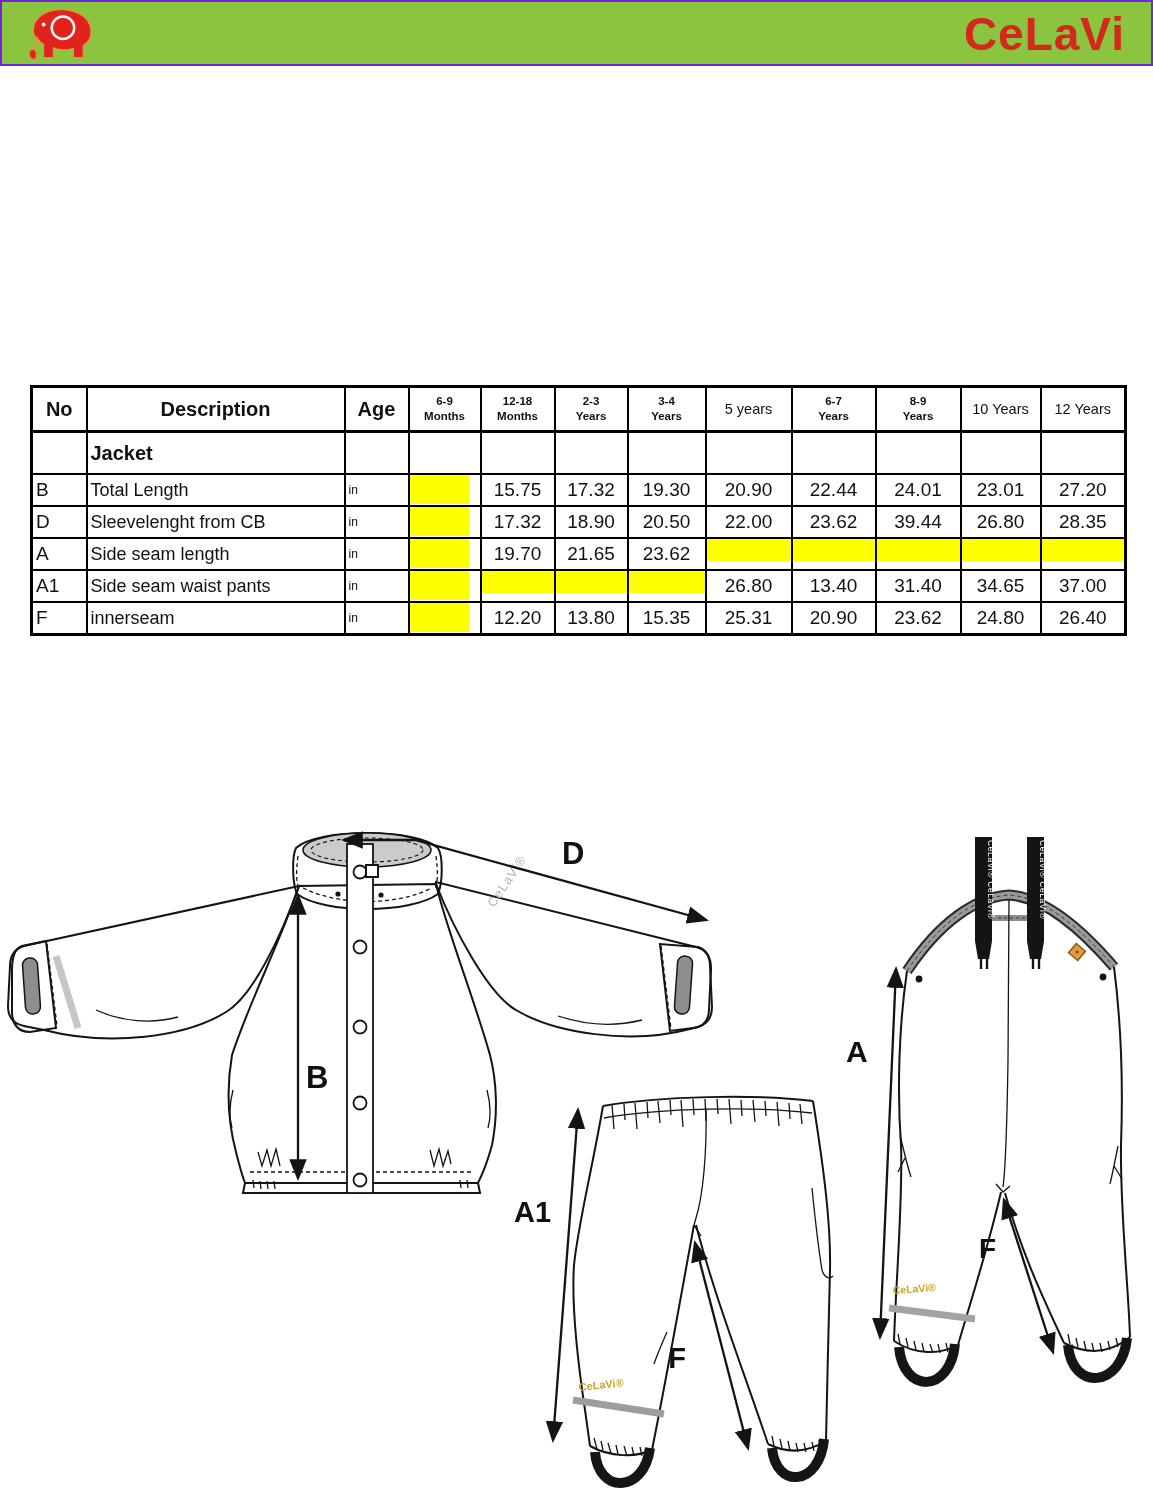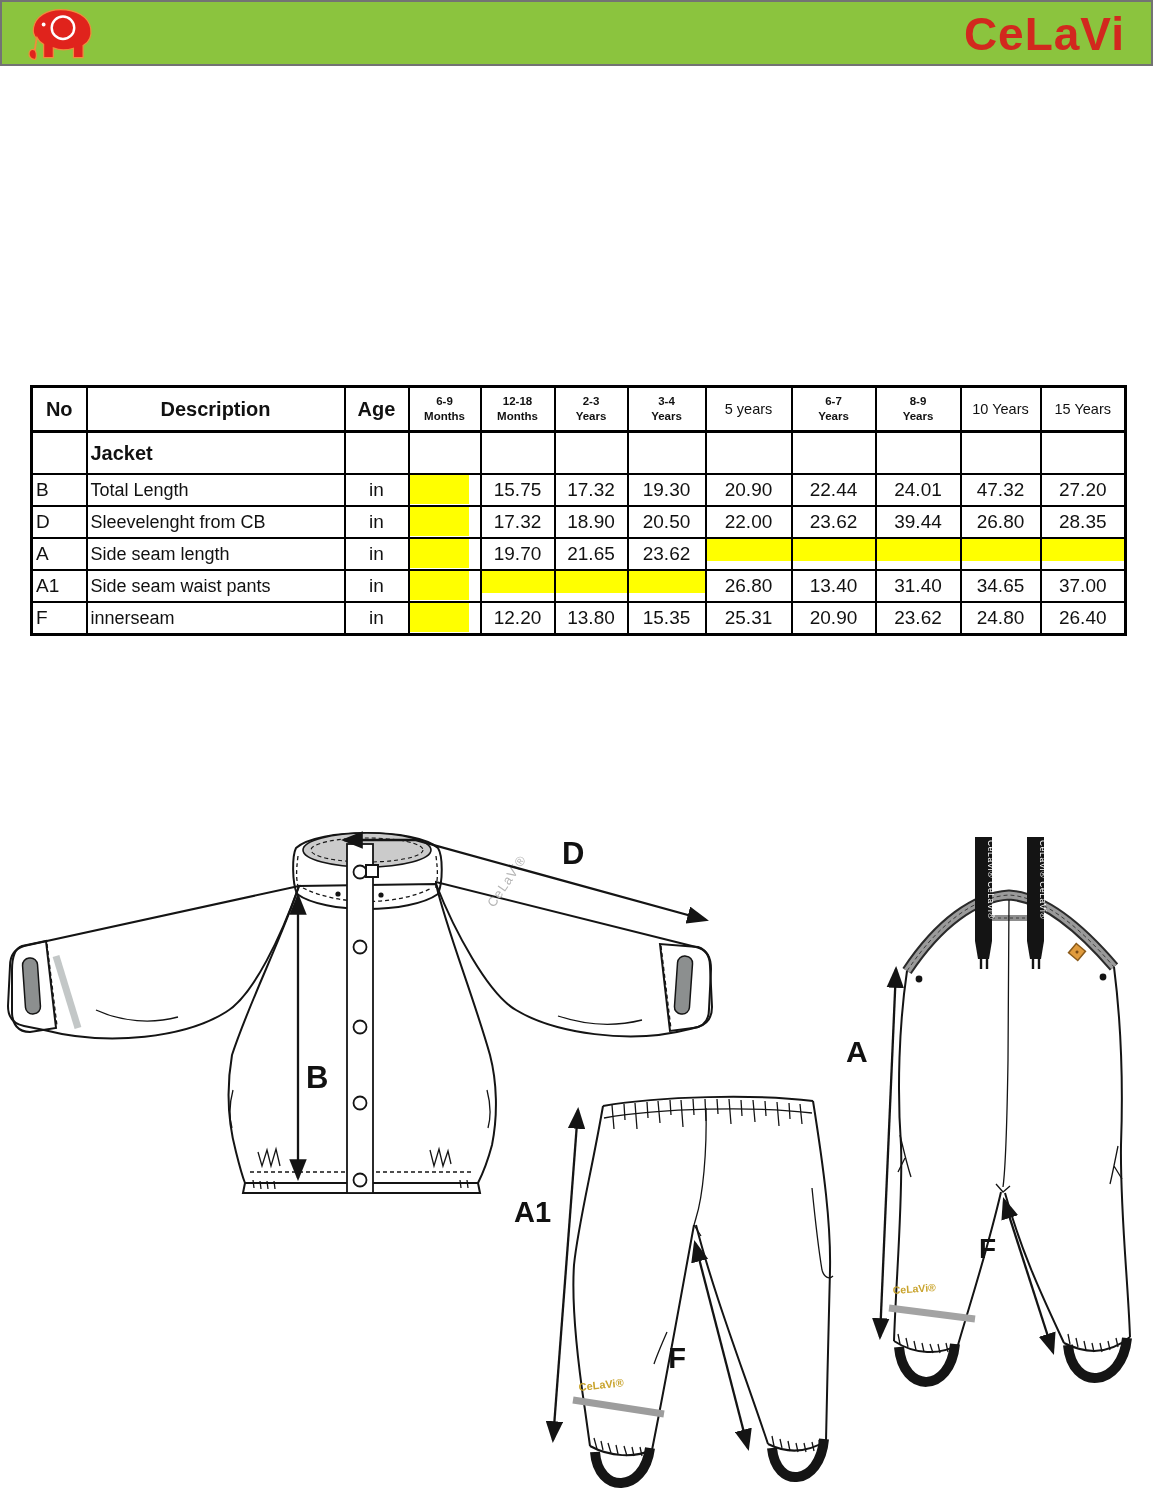--- a/index.html
+++ b/index.html
@@ -1,42 +1,42 @@
 <!DOCTYPE html>
 <html><head>
 <meta charset="utf-8">
 <style>
   html,body{margin:0;padding:0;background:#ffffff;}
   #page{position:relative;width:1153px;height:1500px;background:#ffffff;overflow:hidden;
         font-family:"Liberation Sans",sans-serif;}
 
   
   #brandbar{position:absolute;left:0;top:0;width:1153px;height:66px;box-sizing:border-box;
-            background:#8bc43e;border:2px solid #737373;}
+            background:#8bc43e;border:2px solid #6d28d9;}
   #elephant{position:absolute;left:22px;top:4px;height:58px;width:86px;}
   #brandname{position:absolute;right:26px;top:6px;font-size:46px;font-weight:bold;
              color:#d2281e;letter-spacing:1px;line-height:52px;}
 
   
   #size-table{position:absolute;left:30px;top:385px;width:1092px;border-collapse:collapse;
               table-layout:fixed;border:3px solid #000;}
   #size-table th,#size-table td{border:2px solid #000;padding:0 3px;overflow:hidden;
               color:#111;background:#fff;}
   #size-table thead th{height:42px;border-bottom:3px solid #000;vertical-align:middle;
               text-align:center;background:#fff;margin-top:43px;}
   th.h0,th.h1{font-size:20px;text-align:left;padding-left:7px;font-weight:bold;}
   th.h2{font-size:20px;font-weight:bold;}
   th.wrap{white-space:pre-line;font-size:11.5px;font-weight:bold;line-height:1.3;}
   th.single{font-size:14.5px;font-weight:normal;}
   tr.section td{height:40px;border-bottom:3px solid #000;}
   tr.data td{height:30px;}
   td.no{font-size:19px;text-align:left;padding-left:6px;}
   td.desc{font-size:18px;text-align:left;padding-left:6px;white-space:nowrap;}
   td.desc.sec{font-size:20px;font-weight:bold;padding-left:10px;}
-  td.age{font-size:19px;text-align:center;}
+  td.age{font-size:12px;text-align:left;}
   td.val{font-size:19px;text-align:center;position:relative;}
   .yb{position:absolute;left:0;top:0;width:100%;height:74%;background:#ffff00;}
   .yb0{width:85%;height:95%;}
 
   
   #drawings{position:absolute;left:0;top:760px;width:1153px;height:740px;}
   text.mlabel{font-family:"Liberation Sans",sans-serif;font-weight:bold;fill:#111;}
   .ln{stroke:#141414;stroke-width:2;fill:none;}
   .thin{stroke:#141414;stroke-width:1.3;fill:none;}
   .dash{stroke:#141414;stroke-width:1.3;fill:none;stroke-dasharray:4 3;}
@@ -87,21 +87,21 @@
           <th class="h5 wrap">2-3
 Years</th>
           <th class="h6 wrap">3-4
 Years</th>
           <th class="h7 single">5 years</th>
           <th class="h8 wrap">6-7
 Years</th>
           <th class="h9 wrap">8-9
 Years</th>
           <th class="h10 single">10 Years</th>
-          <th class="h11 single">15 Years</th>
+          <th class="h11 single">12 Years</th>
         </tr>
       </thead>
     <tbody id="tbody">
         <tr class="section">
           <td class="no"></td>
           <td class="desc sec">Jacket</td>
           <td class="blank"></td>
           <td class="blank"></td>
           <td class="blank"></td>
           <td class="blank"></td>
@@ -118,21 +118,21 @@
           <td class="age">in</td>
           <td class="val">
             <div class="yb yb0"></div>
           </td>
           <td class="val">15.75</td>
           <td class="val">17.32</td>
           <td class="val">19.30</td>
           <td class="val">20.90</td>
           <td class="val">22.44</td>
           <td class="val">24.01</td>
-          <td class="val">47.32</td>
+          <td class="val">23.01</td>
           <td class="val">27.20</td>
         </tr>
         <tr class="data">
           <td class="no">D</td>
           <td class="desc">Sleevelenght from CB</td>
           <td class="age">in</td>
           <td class="val">
             <div class="yb yb0"></div>
           </td>
           <td class="val">17.32</td>

